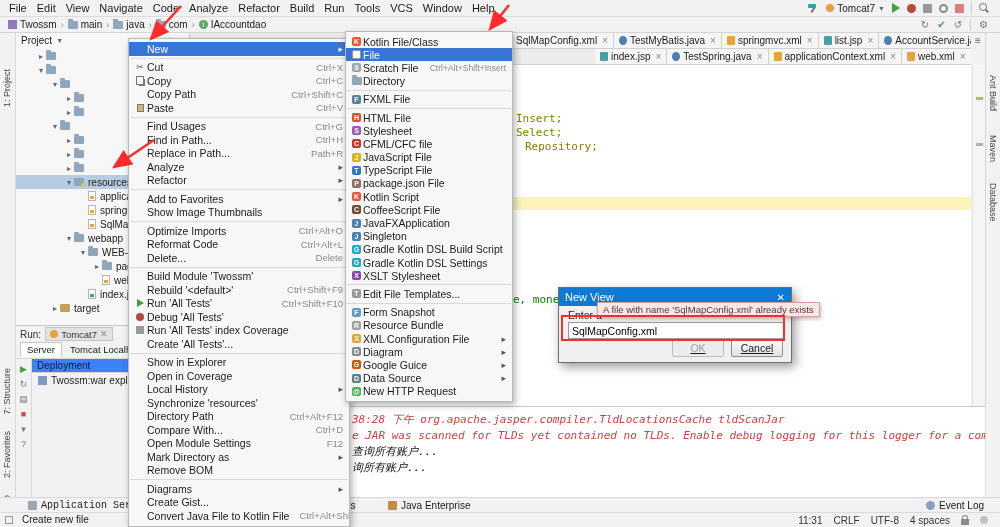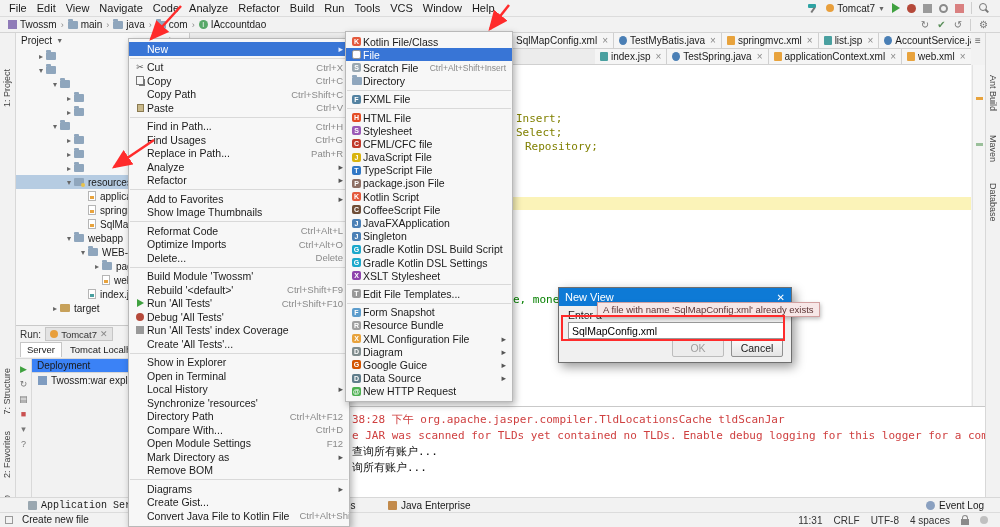--- a/index.html
+++ b/index.html
@@ -105,21 +105,21 @@
   .sb-mark{position:absolute;left:3px;width:7px;height:3px;}
   .code-layer{position:absolute;left:0;top:0;width:1000px;height:527px;pointer-events:none;
               font-family:"DejaVu Sans Mono",monospace;font-size:11px;z-index:5;}
   .code-line{position:absolute;white-space:pre;}
   .code-olive{color:var(--code-member-olive,#808000);}
   .code-green{color:var(--code-string-green,#068000);}
 
   
   .console{position:absolute;left:190px;top:406px;width:795px;height:91px;background:#fff;border-top:1px solid #c9c9c9;
            overflow:hidden;font-family:"DejaVu Sans Mono",monospace;font-size:11px;box-sizing:border-box;}
-  .console-inner{padding:5px 0 0 162px;}
+  .console-inner{padding:5px 0 0 162px;font-style:italic;}
   .con-line{height:16px;line-height:16px;white-space:pre;}
   .con-red{color:var(--console-error-red,#cf4040);}
   .con-black{color:#111;}
 
   
   .bottom-bar{position:absolute;left:0;top:497px;width:100%;height:15px;background:#f2f2f2;border-top:1px solid #d8d8d8;
               font-size:10px;box-sizing:border-box;}
   .bb-tab{position:absolute;top:0;height:14px;display:flex;align-items:center;gap:4px;padding:0 4px;white-space:nowrap;}
   .bb-ico{width:9px;height:9px;background:#9aa7b0;border-radius:1px;flex:none;}
   .status-bar{position:absolute;left:0;top:512px;width:100%;height:15px;background:#f2f2f2;border-top:1px solid #dcdcdc;
@@ -168,21 +168,21 @@
   .dialog{position:absolute;left:558px;top:287px;width:234px;height:76px;background:#f0f0f0;border:1px solid #6f6f6f;
           box-shadow:3px 4px 10px rgba(0,0,0,.4);z-index:50;box-sizing:border-box;}
   .dlg-title{height:18px;background:var(--dialog-title-blue,#0e7ad6);color:#fff;display:flex;align-items:center;
              padding:0 6px;font-size:11px;}
   .dlg-close{margin-left:auto;font-size:10px;}
   .dlg-prompt{position:absolute;left:9px;top:21px;font-size:10.5px;}
   .dlg-tooltip{position:absolute;left:38px;top:14px;background:#f7e7e7;border:1px solid #d2a0a0;
                box-shadow:1px 2px 4px rgba(0,0,0,.25);font-size:9.5px;padding:1px 5px;white-space:nowrap;color:#5c3333;z-index:2;}
   .dlg-input{position:absolute;left:9px;top:34px;width:208px;height:15px;border:1px solid #999;background:#fff;
              font-size:10.5px;font-family:"Liberation Sans",sans-serif;padding:0 3px;box-sizing:content-box;}
-  .dlg-btns{position:absolute;right:8px;bottom:5px;display:flex;gap:7px;}
+  .dlg-btns{position:absolute;right:8px;bottom:5px;display:flex;gap:7px;text-decoration:underline;}
   .btn{min-width:50px;height:16px;display:flex;align-items:center;justify-content:center;
        background:linear-gradient(#fbfbfb,#e4e4e4);border:1px solid #8f8f8f;font-size:10.5px;border-radius:2px;}
   .btn.disabled{color:#9f9f9f;border-color:#bdbdbd;background:#ececec;}
 
   .annotations{position:absolute;left:0;top:0;z-index:60;pointer-events:none;}
 </style>
 </head>
 <body>
 
 <div class="app">
@@ -530,30 +530,30 @@
         <span class="cm-sc">Ctrl+Shift+C</span>
       </div>
       <div class="cm-row">
         <span class="cm-ico cmic-paste"></span>
         <span class="cm-label">Paste</span>
         <span class="cm-sc">Ctrl+V</span>
       </div>
       <div class="cm-sep"></div>
       <div class="cm-row">
         <span class="cm-ico"></span>
+        <span class="cm-label">Find Usages</span>
+        <span class="cm-sc">Ctrl+G</span>
+      </div>
+      <div class="cm-row">
+        <span class="cm-ico"></span>
         <span class="cm-label">Find in Path...</span>
         <span class="cm-sc">Ctrl+H</span>
       </div>
       <div class="cm-row">
         <span class="cm-ico"></span>
-        <span class="cm-label">Find Usages</span>
-        <span class="cm-sc">Ctrl+G</span>
-      </div>
-      <div class="cm-row">
-        <span class="cm-ico"></span>
         <span class="cm-label">Replace in Path...</span>
         <span class="cm-sc">Path+R</span>
       </div>
       <div class="cm-row">
         <span class="cm-ico"></span>
         <span class="cm-label">Analyze</span>
         <span class="cm-sc"></span>
         <span class="cm-arrow">▸</span>
       </div>
       <div class="cm-row">
@@ -570,27 +570,27 @@
         <span class="cm-arrow">▸</span>
       </div>
       <div class="cm-row">
         <span class="cm-ico"></span>
         <span class="cm-label">Show Image Thumbnails</span>
         <span class="cm-sc"></span>
       </div>
       <div class="cm-sep"></div>
       <div class="cm-row">
         <span class="cm-ico"></span>
+        <span class="cm-label">Optimize Imports</span>
+        <span class="cm-sc">Ctrl+Alt+O</span>
+      </div>
+      <div class="cm-row">
+        <span class="cm-ico"></span>
         <span class="cm-label">Reformat Code</span>
         <span class="cm-sc">Ctrl+Alt+L</span>
-      </div>
-      <div class="cm-row">
-        <span class="cm-ico"></span>
-        <span class="cm-label">Optimize Imports</span>
-        <span class="cm-sc">Ctrl+Alt+O</span>
       </div>
       <div class="cm-row">
         <span class="cm-ico"></span>
         <span class="cm-label">Delete...</span>
         <span class="cm-sc">Delete</span>
       </div>
       <div class="cm-sep"></div>
       <div class="cm-row">
         <span class="cm-ico"></span>
         <span class="cm-label">Build Module 'Twossm'</span>
@@ -622,21 +622,21 @@
         <span class="cm-sc"></span>
       </div>
       <div class="cm-sep"></div>
       <div class="cm-row">
         <span class="cm-ico"></span>
         <span class="cm-label">Show in Explorer</span>
         <span class="cm-sc"></span>
       </div>
       <div class="cm-row">
         <span class="cm-ico"></span>
-        <span class="cm-label">Open in Terminal</span>
+        <span class="cm-label">Open in Coverage</span>
         <span class="cm-sc"></span>
       </div>
       <div class="cm-row">
         <span class="cm-ico"></span>
         <span class="cm-label">Local History</span>
         <span class="cm-sc"></span>
         <span class="cm-arrow">▸</span>
       </div>
       <div class="cm-row">
         <span class="cm-ico"></span>

